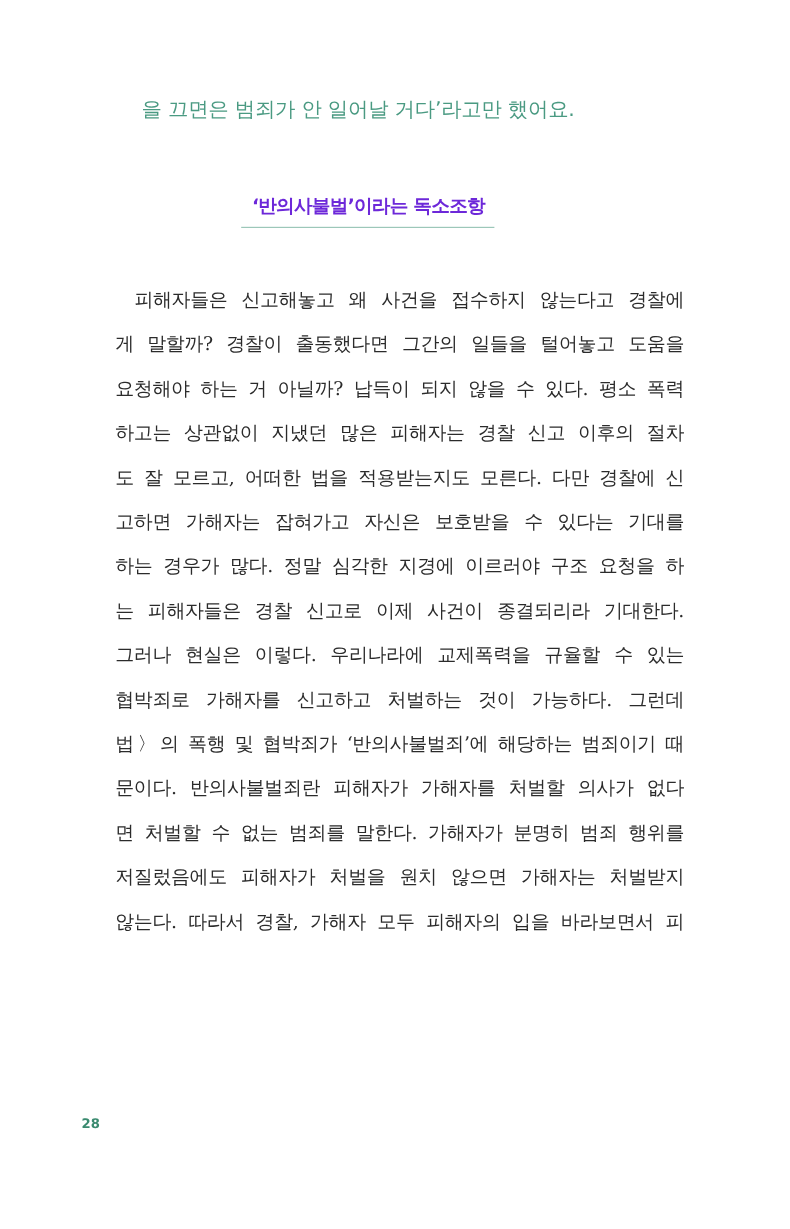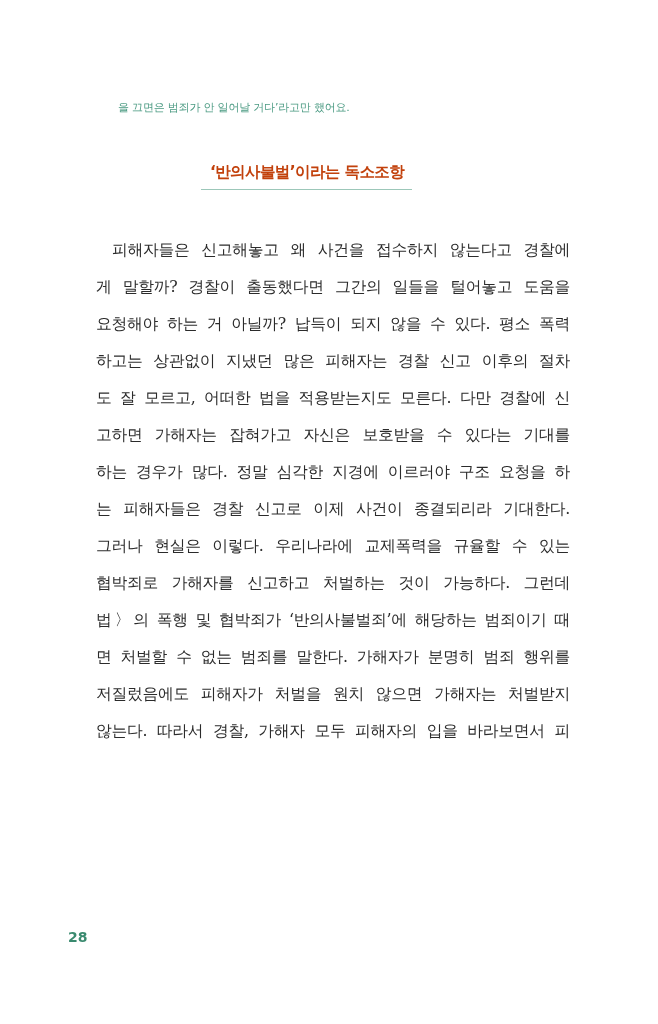--- a/index.html
+++ b/index.html
@@ -10,36 +10,36 @@
     body {
       width: 658px;
       height: 1024px;
       position: relative;
       overflow: hidden;
       font-family: "DejaVu Sans", "Liberation Sans", sans-serif;
     }
     .quote-tail {
       position: absolute;
       left: 118px;
-      top: 96px;
-      font-size: 11px;
+      top: 80px;
+      font-size: 17px;
       color: #4a9a82;
       letter-spacing: -0.2px;
       white-space: nowrap;
       line-height: 24px;
     }
     .section-heading {
       position: absolute;
       left: 201px;
       top: 160px;
       width: 212px;
       text-align: center;
       font-size: 15.5px;
       font-weight: bold;
-      color: #c2410c;
+      color: #6d28d9;
       letter-spacing: -0.6px;
       white-space: nowrap;
       line-height: 24px;
     }
     .heading-rule {
       position: absolute;
       left: 201px;
       top: 189px;
       width: 211px;
       height: 1px;
@@ -64,21 +64,21 @@
       text-align-last: justify;
       letter-spacing: -0.3px;
     }
     .body-line.indent {
       padding-left: 16px;
     }
     .page-number {
       position: absolute;
       left: 68px;
       top: 929px;
-      font-size: 14px;
+      font-size: 11px;
       font-weight: bold;
       color: #3a8a6f;
       line-height: 16px;
     }
   </style>
 </head>
 <body>
 
 <div>
   <div class="quote-tail">을 끄면은 범죄가 안 일어날 거다’라고만 했어요.</div>
@@ -91,19 +91,20 @@
     <span class="body-line">게 말할까? 경찰이 출동했다면 그간의 일들을 털어놓고 도움을</span>
     <span class="body-line">요청해야 하는 거 아닐까? 납득이 되지 않을 수 있다. 평소 폭력</span>
     <span class="body-line">하고는 상관없이 지냈던 많은 피해자는 경찰 신고 이후의 절차</span>
     <span class="body-line">도 잘 모르고, 어떠한 법을 적용받는지도 모른다. 다만 경찰에 신</span>
     <span class="body-line">고하면 가해자는 잡혀가고 자신은 보호받을 수 있다는 기대를</span>
     <span class="body-line">하는 경우가 많다. 정말 심각한 지경에 이르러야 구조 요청을 하</span>
     <span class="body-line">는 피해자들은 경찰 신고로 이제 사건이 종결되리라 기대한다.</span>
     <span class="body-line">그러나 현실은 이렇다. 우리나라에 교제폭력을 규율할 수 있는</span>
     <span class="body-line">협박죄로 가해자를 신고하고 처벌하는 것이 가능하다. 그런데</span>
     <span class="body-line">법〉의 폭행 및 협박죄가 ‘반의사불벌죄’에 해당하는 범죄이기 때</span>
+    <span class="body-line">문이다. 반의사불벌죄란 피해자가 가해자를 처벌할 의사가 없다</span>
     <span class="body-line">면 처벌할 수 없는 범죄를 말한다. 가해자가 분명히 범죄 행위를</span>
     <span class="body-line">저질렀음에도 피해자가 처벌을 원치 않으면 가해자는 처벌받지</span>
     <span class="body-line">않는다. 따라서 경찰, 가해자 모두 피해자의 입을 바라보면서 피</span>
   </div>
 
   <div class="page-number">28</div>
 </div>
 
 </body></html>

